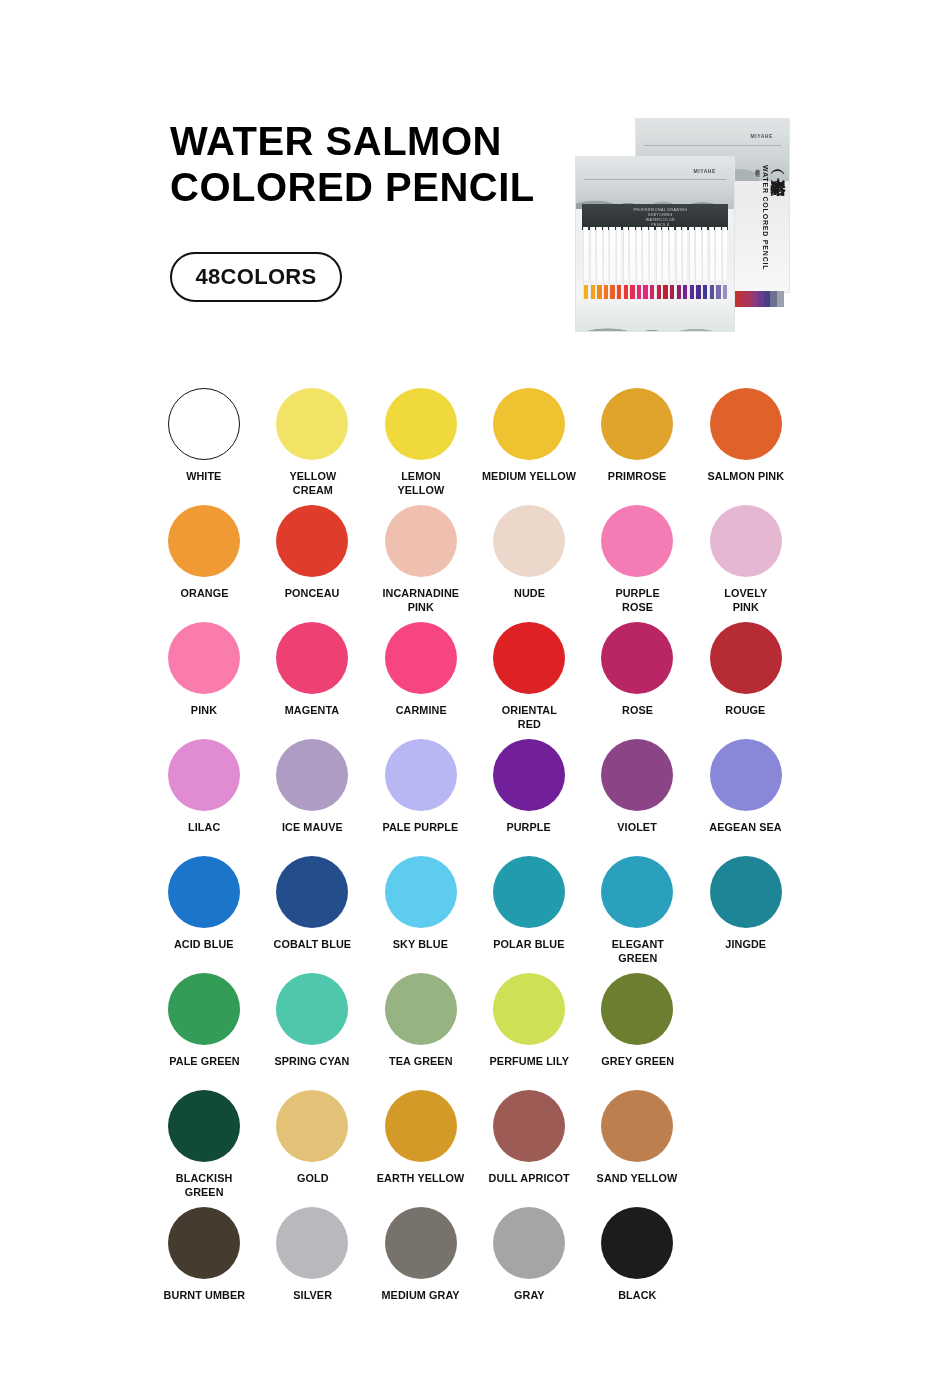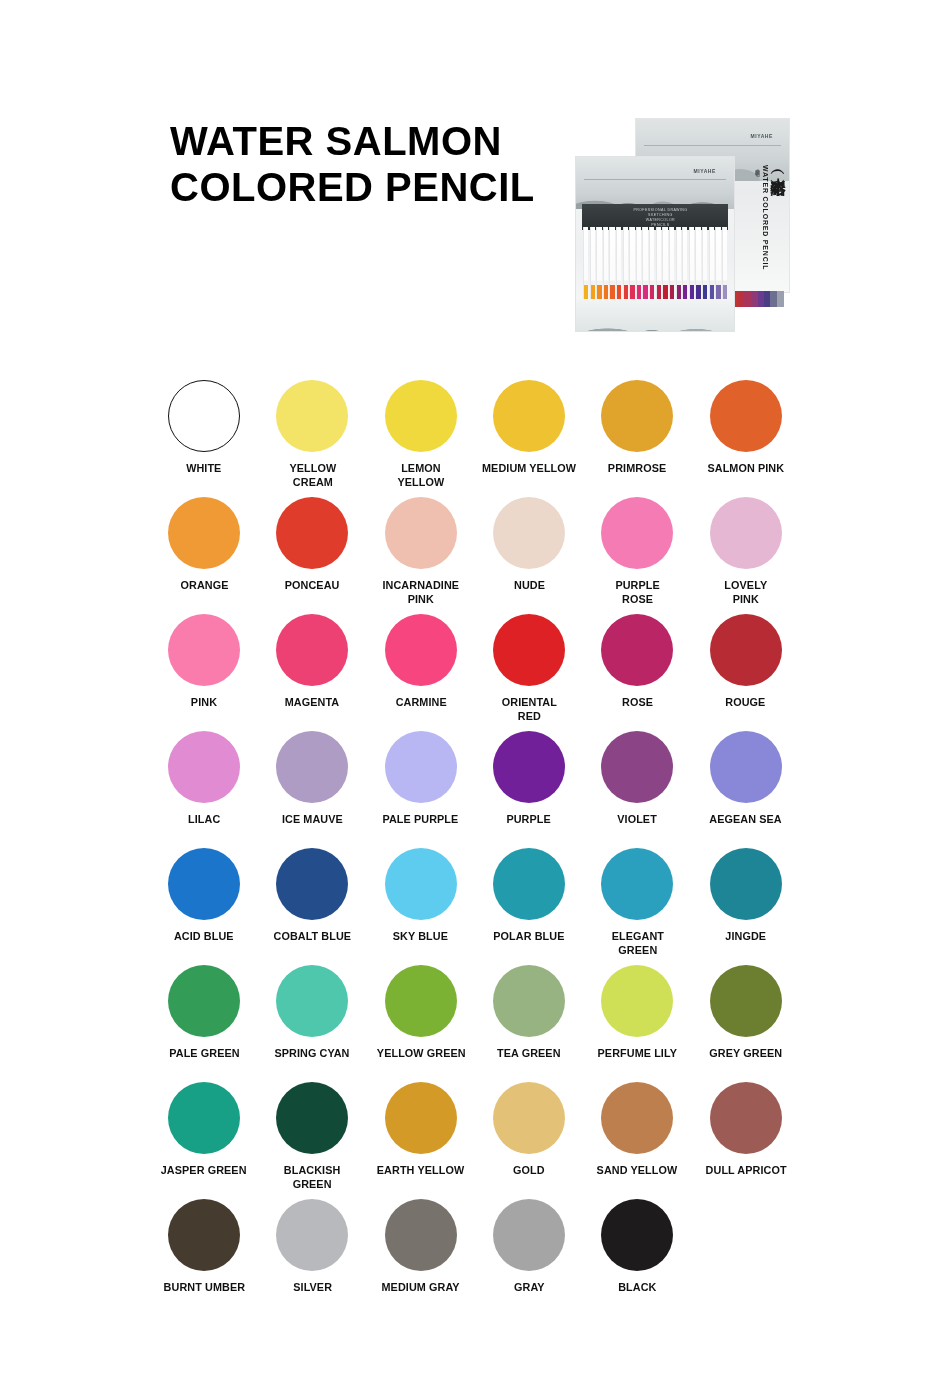--- a/index.html
+++ b/index.html
@@ -166,21 +166,21 @@
       radial-gradient(ellipse at 20% 120%, #9ba4a7 0 16%, transparent 17%),
       radial-gradient(ellipse at 48% 120%, #8e9799 0 13%, transparent 14%),
       radial-gradient(ellipse at 76% 120%, #a4acaf 0 15%, transparent 16%),
       linear-gradient(180deg,#f2f4f4 0%,#dfe4e5 100%);
   }
 
   
   .grid {
     position: absolute;
     left: 150px;
-    top: 380px;
+    top: 388px;
     width: 650px;
   }
   .row {
     display: flex;
     height: 117px;
   }
   .cell {
     width: 108.3px;
     display: flex;
     flex-direction: column;
@@ -209,20 +209,21 @@
   }
 </style>
 </head>
 <body>
 
 <div class="page">
 
   <div class="header">
     <div class="title">WATER SALMON
 COLORED PENCIL</div>
+    <div class="badge">48COLORS</div>
   </div>
 
   <div class="product">
     <div class="box-back">
       <div class="box-back-forest"></div>
       <div class="box-back-rule"></div>
       <div class="brand-back">MIYAHE</div>
       <div class="cjk-panel">
         <div class="cjk-big">（水溶彩铅）</div>
         <div class="cjk-en">WATER COLORED PENCIL</div>
@@ -410,62 +411,54 @@
       <div class="row">
         <div class="cell">
           <div class="dot" style="background: rgb(51, 156, 86);"></div>
           <div class="name">PALE GREEN</div>
         </div>
         <div class="cell">
           <div class="dot" style="background: rgb(78, 199, 172);"></div>
           <div class="name">SPRING CYAN</div>
         </div>
         <div class="cell">
-          <div class="dot" style="background: rgb(124, 178, 51);"></div>
-          <div class="name">YELLOW GREEN</div>
-        </div>
-        <div class="cell">
           <div class="dot" style="background: rgb(150, 179, 129);"></div>
           <div class="name">TEA GREEN</div>
         </div>
         <div class="cell">
           <div class="dot" style="background: rgb(207, 224, 86);"></div>
           <div class="name">PERFUME LILY</div>
         </div>
         <div class="cell">
           <div class="dot" style="background: rgb(108, 126, 47);"></div>
           <div class="name">GREY GREEN</div>
         </div>
       </div>
       <div class="row">
-        <div class="cell">
-          <div class="dot" style="background: rgb(23, 160, 133);"></div>
-          <div class="name">JASPER GREEN</div>
-        </div>
         <div class="cell">
           <div class="dot" style="background: rgb(17, 75, 55);"></div>
           <div class="name">BLACKISH
 GREEN</div>
         </div>
         <div class="cell">
+          <div class="dot" style="background: rgb(227, 194, 119);"></div>
+          <div class="name">GOLD</div>
+        </div>
+        <div class="cell">
           <div class="dot" style="background: rgb(212, 154, 39);"></div>
           <div class="name">EARTH YELLOW</div>
         </div>
         <div class="cell">
-          <div class="dot" style="background: rgb(227, 194, 119);"></div>
-          <div class="name">GOLD</div>
+          <div class="dot" style="background: rgb(157, 91, 85);"></div>
+          <div class="name">DULL APRICOT</div>
         </div>
         <div class="cell">
           <div class="dot" style="background: rgb(190, 127, 78);"></div>
           <div class="name">SAND YELLOW</div>
         </div>
-        <div class="cell">
-          <div class="dot" style="background: rgb(157, 91, 85);"></div>
-          <div class="name">DULL APRICOT</div>
-        </div>
       </div>
       <div class="row">
         <div class="cell">
           <div class="dot" style="background: rgb(69, 60, 47);"></div>
           <div class="name">BURNT UMBER</div>
         </div>
         <div class="cell">
           <div class="dot" style="background: rgb(184, 185, 188);"></div>
           <div class="name">SILVER</div>
         </div>

